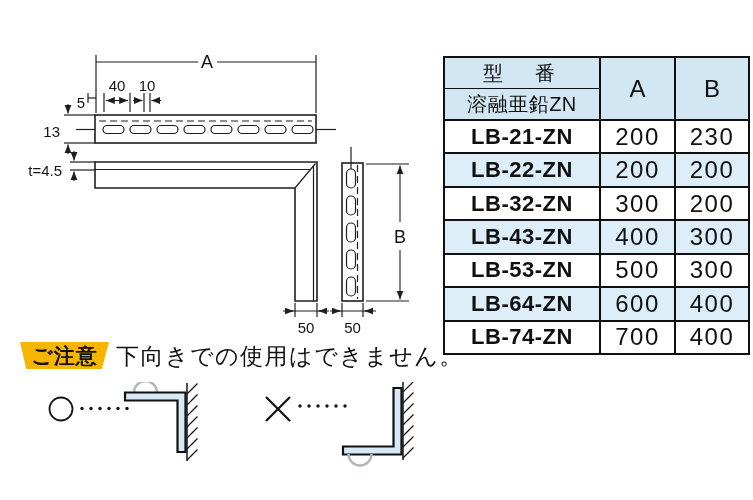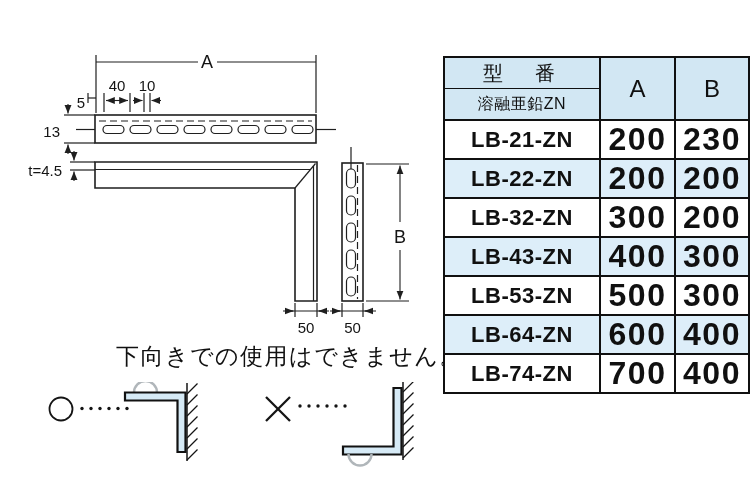--- a/index.html
+++ b/index.html
@@ -26,26 +26,26 @@
   .caution-text{position:absolute;left:116px;top:341px;font-size:23px;letter-spacing:1.5px;
     color:#101010;white-space:nowrap;}
 
   
   .spec{position:absolute;left:443px;top:56px;width:305px;height:299px;
     border-collapse:collapse;table-layout:fixed;background:#fff;padding-left:29px;}
   .spec th,.spec td{border:2px solid #101010;text-align:center;vertical-align:middle;padding:0;
     color:#101010;}
   .spec thead th{background:#d2e7f3;font-weight:400;}
   .th-model{font-size:20px;letter-spacing:6px;border-bottom:1px solid #101010!important;height:30px;}
-  .th-sub{font-size:16px;letter-spacing:0.5px;border-top:1px solid #101010!important;height:30px;}
+  .th-sub{font-size:20px;letter-spacing:0.5px;border-top:1px solid #101010!important;height:30px;}
   .th-ab{font-size:24px;}
   .spec tbody tr{height:26px;}
   .spec tbody tr:nth-child(even){background:#ddeef9;}
   .cell-model{font-size:22px;font-weight:700;letter-spacing:0.5px;}
-  .cell-val{font-size:32px;font-weight:700;letter-spacing:1.5px;margin-top:36px;}
+  .cell-val{font-size:24px;font-weight:400;letter-spacing:1.5px;margin-top:36px;}
 </style>
 </head>
 <body>
 
 <div class="stage">
 
   <svg id="drawing" width="445" height="345" viewBox="0 0 445 345">
     <defs>
       <marker id="arw" viewBox="0 0 10 10" refX="10" refY="5" markerWidth="8" markerHeight="8" orient="auto-start-reverse">
         <path d="M0,1 L10,5 L0,9 Z" fill="#1f1f1f"></path>
@@ -155,20 +155,23 @@
 
     <g>
       <line class="ln" x1="366" y1="164" x2="409" y2="164"></line>
       <line class="ln" x1="366" y1="301" x2="409" y2="301"></line>
       <line class="arrseg" x1="400" y1="222" x2="400" y2="165.6" marker-end="url(#arw)"></line>
       <line class="arrseg" x1="400" y1="250" x2="400" y2="299.4" marker-end="url(#arw)"></line>
       <text class="dimtxt-big" x="400" y="243" text-anchor="middle">B</text>
     </g>
   </svg>
 
+  <div class="caution-badge">
+    <span>ご注意</span>
+  </div>
   <div class="caution-text">下向きでの使用はできません。</div>
 
   <svg id="usage" width="445" height="118" viewBox="0 0 445 118">
 
     <g>
       <circle cx="61" cy="27" r="11.5" fill="none" stroke="#141414" stroke-width="1.8"></circle>
       <g fill="#141414">
         <circle cx="82" cy="26.5" r="1.7"></circle>
           <circle cx="91" cy="26.5" r="1.7"></circle>
         <circle cx="100" cy="26.5" r="1.7"></circle>

